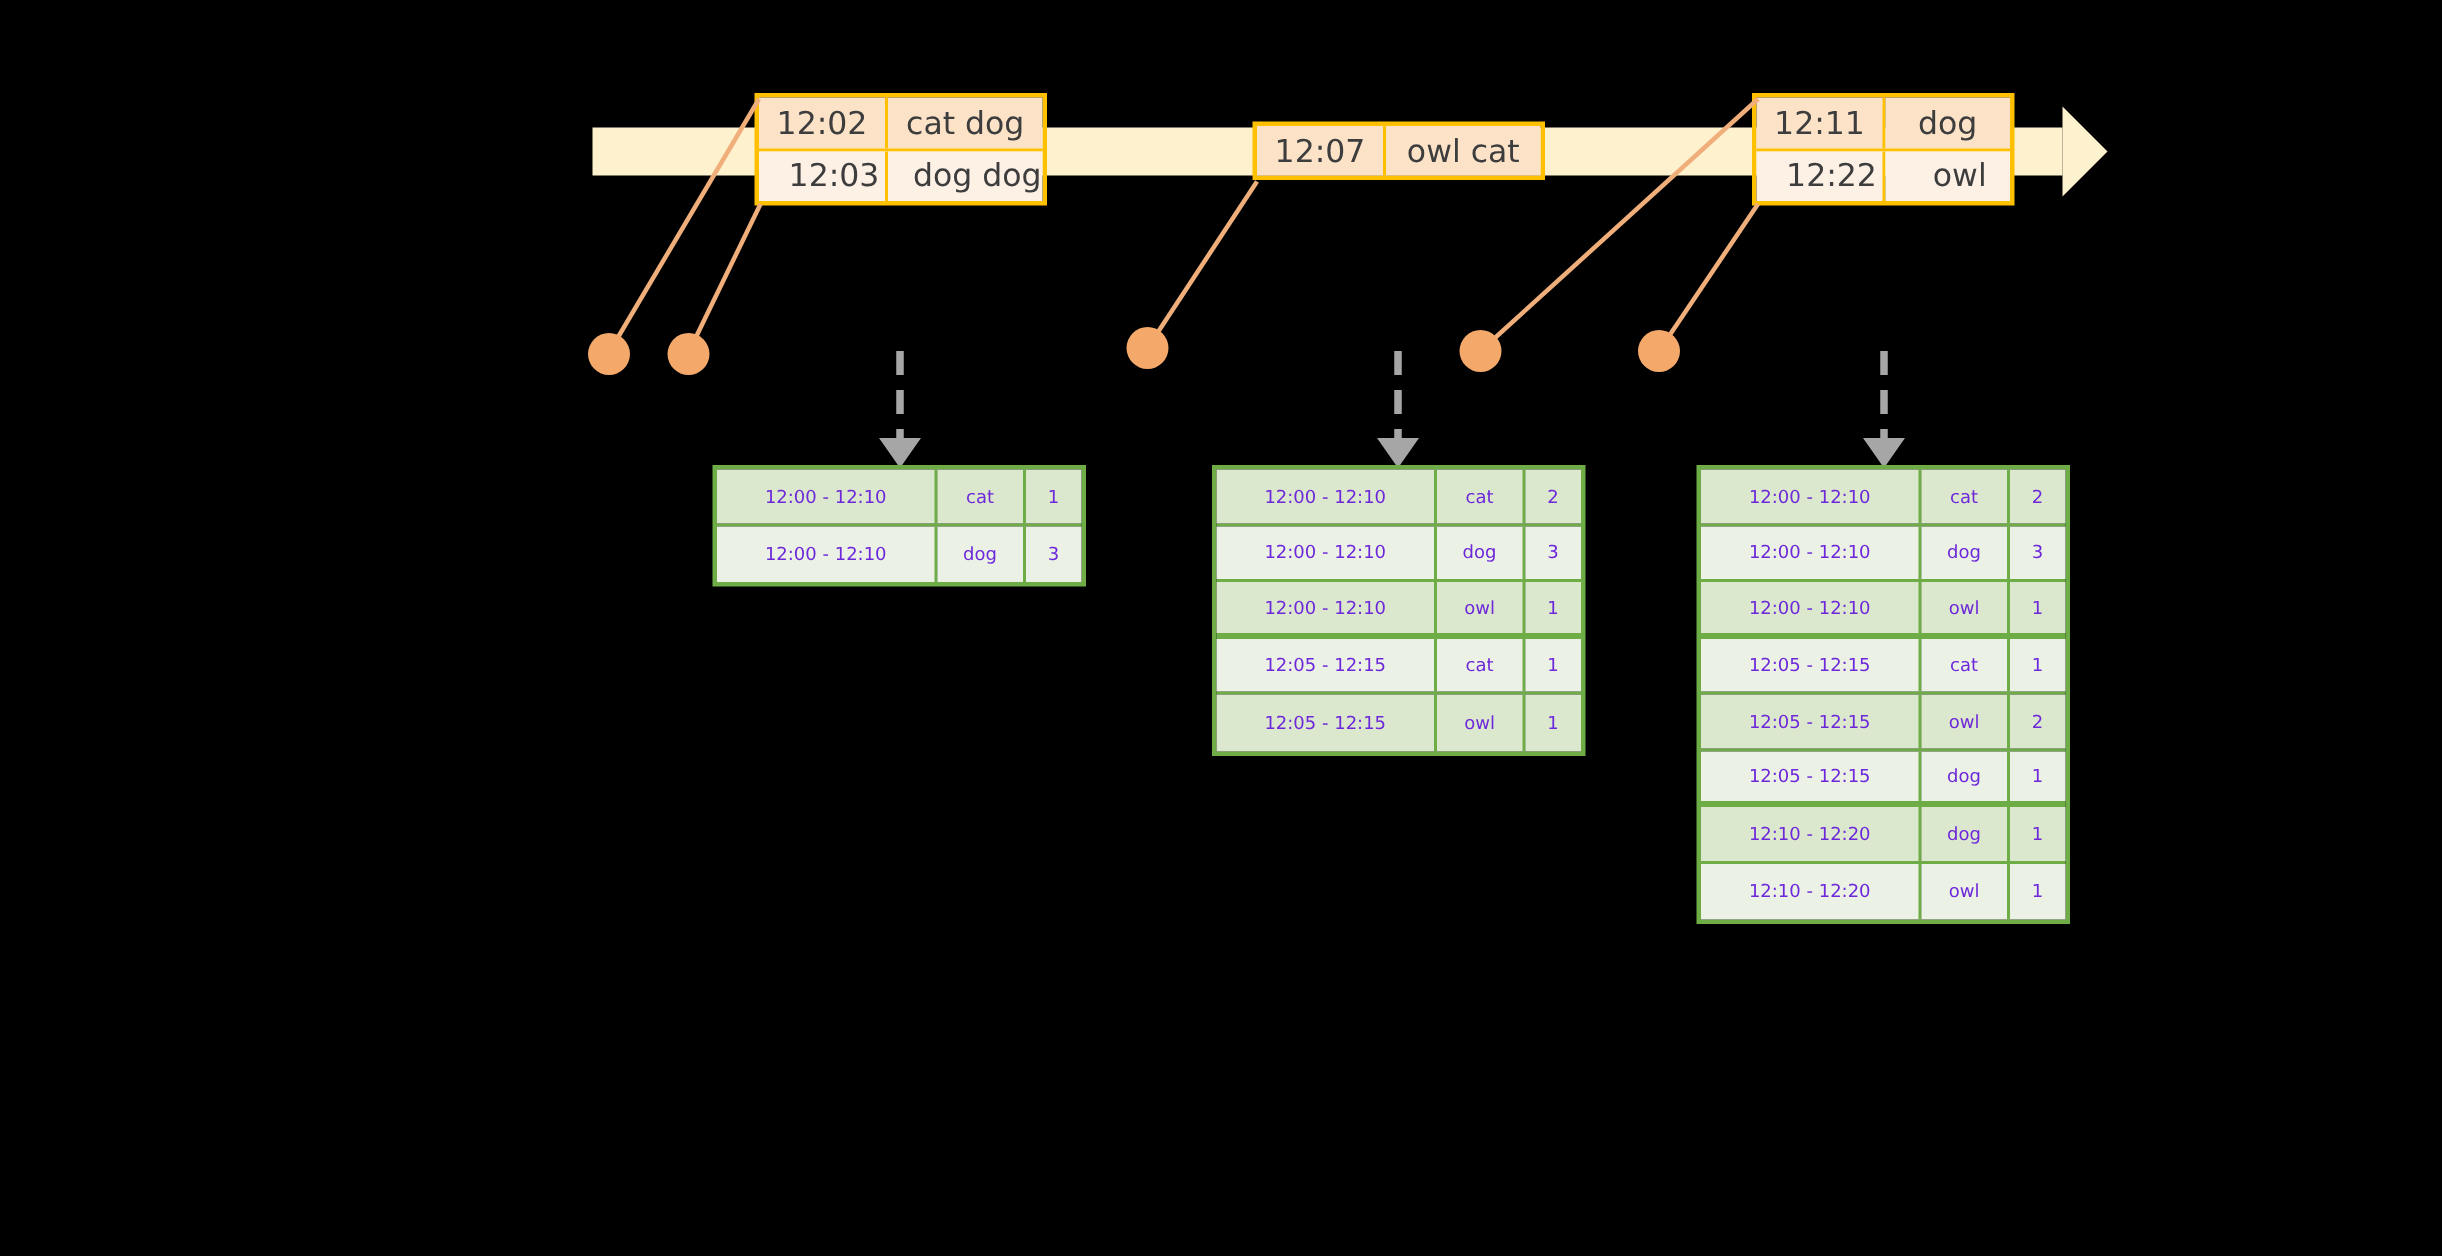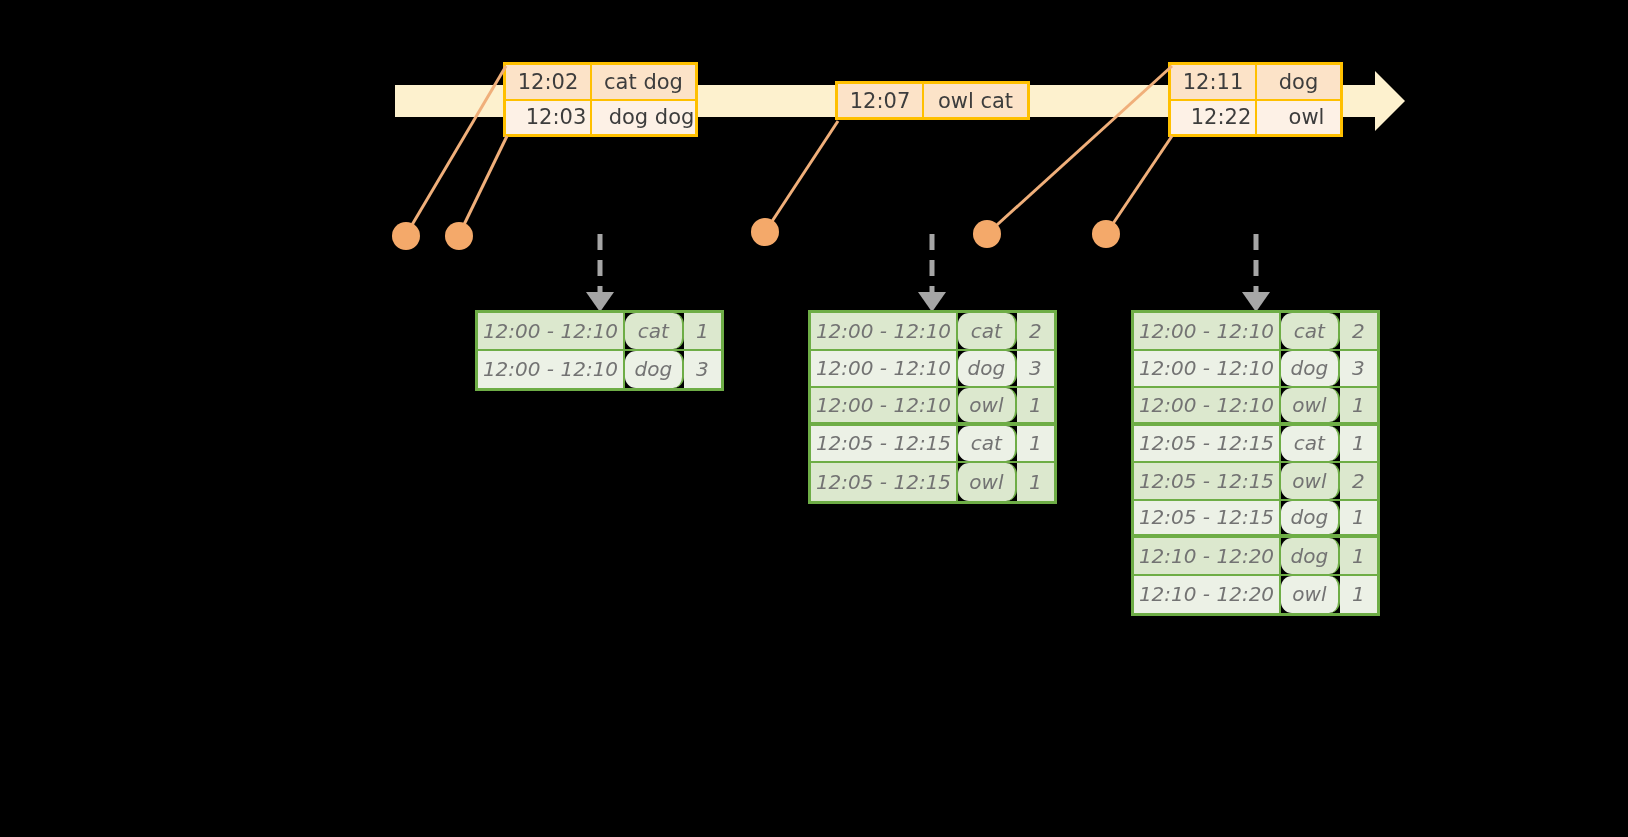--- a/index.html
+++ b/index.html
@@ -90,28 +90,27 @@
   }
   .res-row:last-child { border-bottom: none; }
   .res-row.groupend { border-bottom: 4px solid #6EAD46; }
   .res-row.sh-a .rcell { background: #DCE8CE; }
   .res-row.sh-b .rcell { background: #ECF1E6; }
   .rcell {
     box-sizing: border-box;
     display: flex;
     align-items: center;
     justify-content: center;
-    font-size: 20px;
-    color: #737373;
+    font-size: 12px;
+    color: #6d28d9;
     border-right: 2px solid #6EAD46;
-    font-style: italic;
   }
   .rcell:last-child { border-right: none; }
   .rcell-window { width: 150px; }
-  .rcell-word   { width: 60px; border-radius: 11px; }
+  .rcell-word   { width: 60px; }
   .rcell-count  { width: 38px; }
 </style>
 </head>
 <body>
 
 <div id="stage">
 
   <div class="timeline-bar" style="left:395px; top:85px; width:980px; height:32px;"></div>
 
   <div class="event-box" style="left:503px; top:62px; width:195px; height:75px;">

